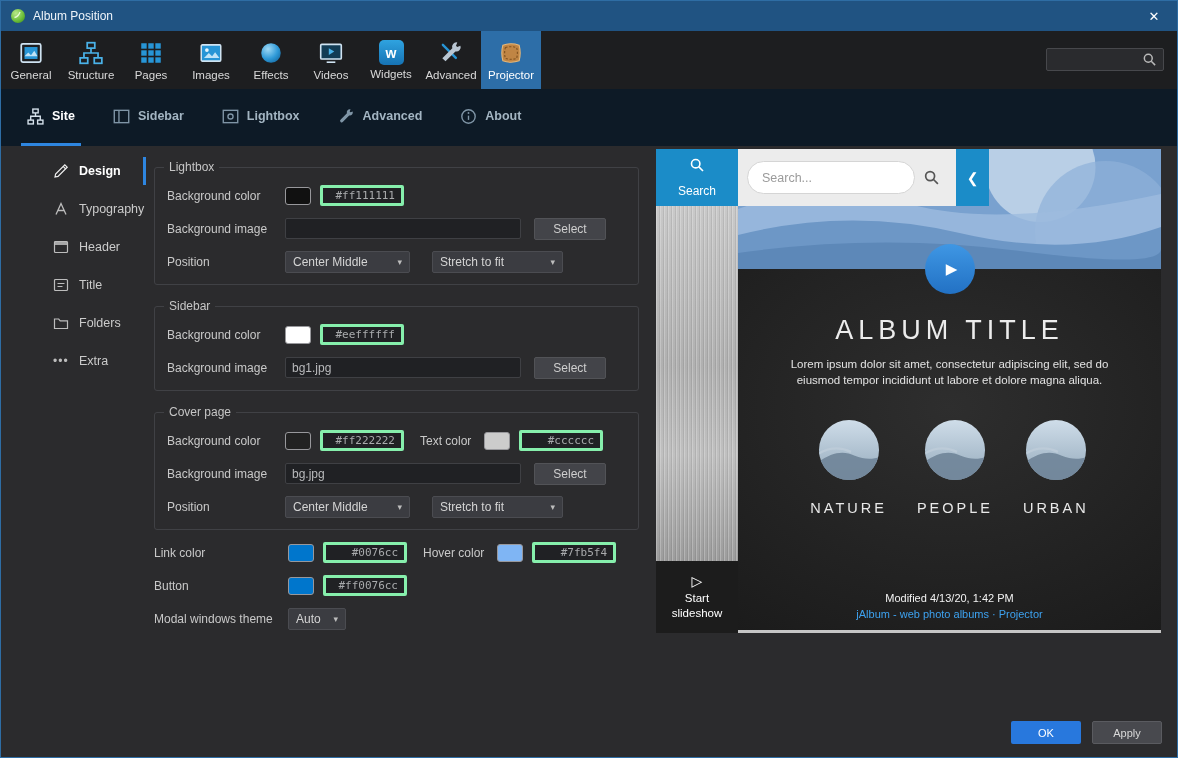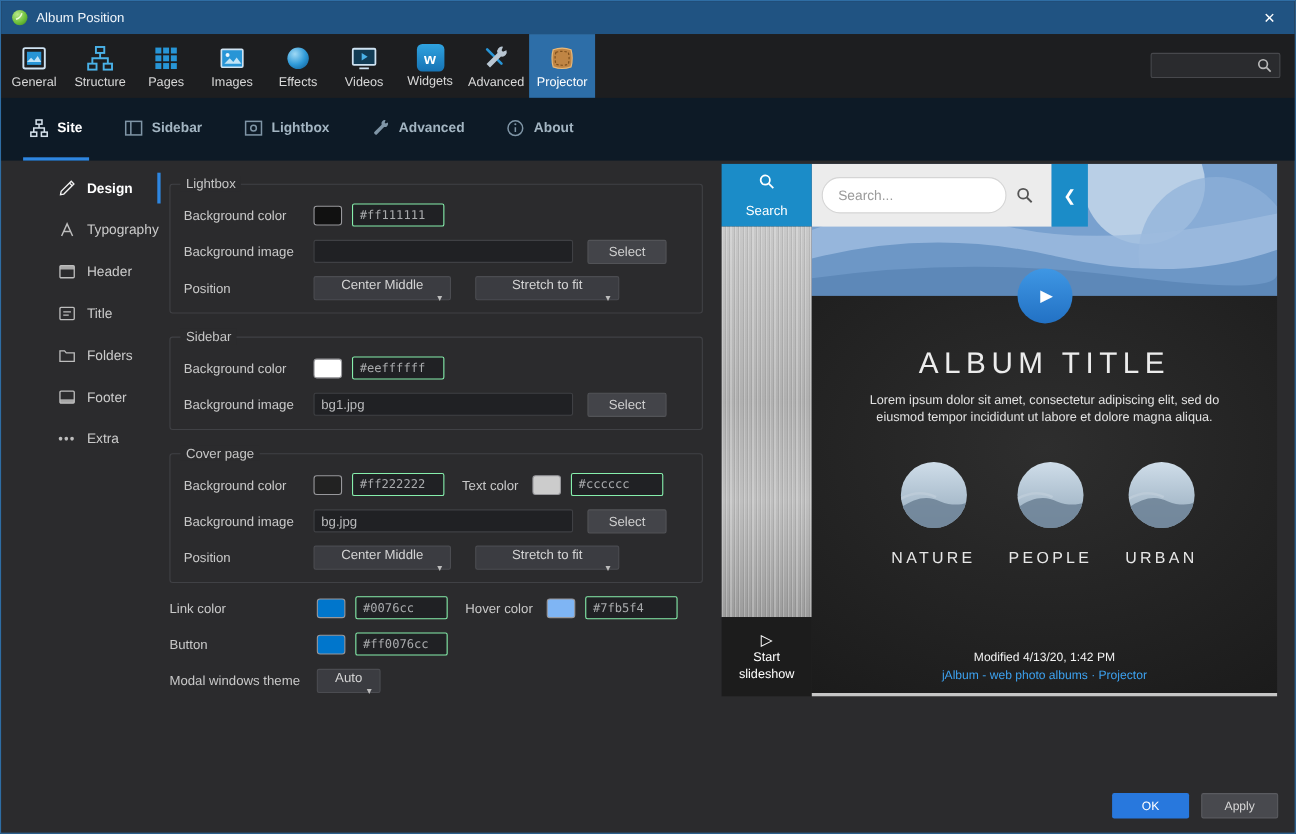--- a/index.html
+++ b/index.html
@@ -51,28 +51,28 @@
   .settings { position:absolute; left:150px; top:145px; width:500px; color:#ccc; }
   .group { position:relative; border:1px solid #404145; border-radius:3px; margin:21px 12px 0 3px;
            padding:11px 12px 6px; }
   .group-legend { position:absolute; top:-8px; left:9px; background:#2b2b2d; padding:0 5px;
                   font-size:12px; color:#c6c6c6; }
   .row { display:flex; align-items:center; height:33px; }
   .lbl { width:118px; font-size:12px; color:#c9c9c9; flex:none; }
   .lbl2 { font-size:12px; color:#c9c9c9; margin-left:16px; width:64px; flex:none; }
   .lbl2.w74 { width:74px; }
   .swatch { width:26px; height:18px; border-radius:3px; border:1px solid #98989c; margin-right:9px; flex:none; }
-  .hex { width:84px; height:21px; background:#202124; border:1px solid #86efac; border-radius:2px;
-         color:#a9abad; font-family:"DejaVu Sans Mono",monospace; font-size:11px; padding:0 6px; outline:none; }
+  .hex { width:84px; height:21px; background:#202124; border:3px solid #86efac; border-radius:2px;
+         color:#a9abad; font-family:"DejaVu Sans Mono",monospace; font-size:11px; padding:0 6px; outline:none;text-align:right; }
   .timg { width:236px; height:21px; background:#202124; border:1px solid #3f4044; border-radius:2px;
           color:#b9babc; font-size:12px; padding:0 6px; outline:none; font-family:inherit; }
   .sel-btn { width:72px; height:22px; margin-left:13px; background:#434449; border:1px solid #525357;
              border-radius:2px; color:#cfcfcf; font-size:12px; font-family:inherit; }
   .dd { height:22px; background:#3b3c41; border:1px solid #4b4c51; border-radius:2px; color:#d4d4d4;
-        font-size:12px; display:flex; align-items:center; padding:0 7px;flex-direction:column; }
+        font-size:12px; display:flex; align-items:center; padding:0 7px; }
   .dd .caret { margin-left:auto; font-size:9px; color:#bdbdbd; padding-left:8px; }
   .dd.pos { width:125px; margin-right:22px; }
   .dd.fit { width:131px; }
   .dd.auto { width:58px; }
   .loose { margin:6px 12px 0 3px; }
   .loose .lbl { width:134px; }
 
   
   .preview { position:absolute; left:655px; top:148px; width:505px; height:484px; }
   .pv-strip { position:absolute; left:0; top:0; width:82px; height:100%; }
@@ -298,27 +298,20 @@
         </svg>
       <span>Title</span>
     </div>
     <div class="sitem">
       <svg class="sbi" viewBox="0 0 16 16" fill="none" stroke="currentColor" stroke-width="1.2">
           <path d="M1.5 4h4.2l1.5 1.8h7.3v7.7H1.5z"></path>
         </svg>
       <span>Folders</span>
     </div>
     <div class="sitem">
-      <svg class="sbi" viewBox="0 0 16 16" fill="none" stroke="currentColor" stroke-width="1.2">
-          <rect x="1.5" y="2.5" width="13" height="11" rx="1"></rect>
-          <rect x="1.5" y="10" width="13" height="3.5" fill="currentColor" stroke="none" opacity="0.85"></rect>
-        </svg>
-      <span>Footer</span>
-    </div>
-    <div class="sitem">
       <span class="dots-icon">•••</span>
       <span>Extra</span>
     </div>
   </div>
 
   <div class="settings">
 
     <div class="group">
       <span class="group-legend">Lightbox</span>
       <div class="row">

